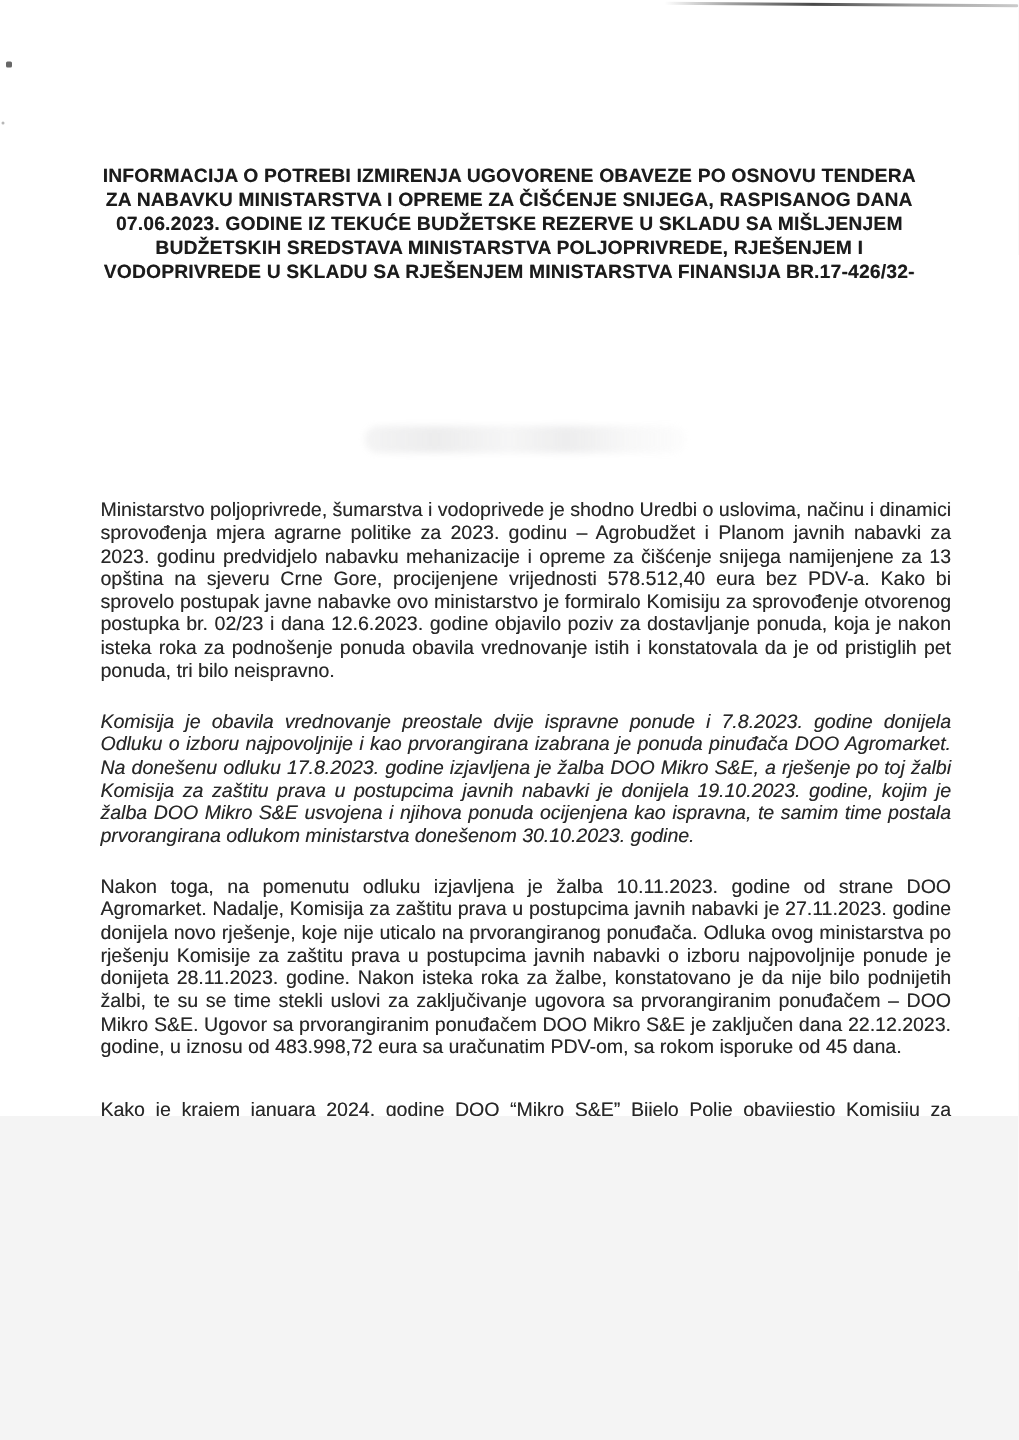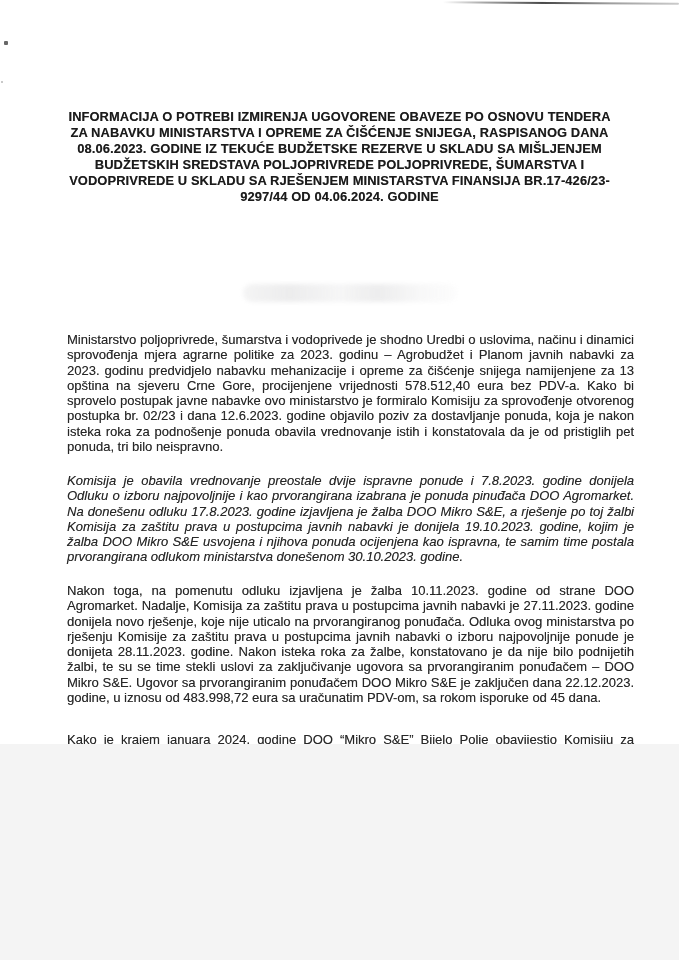--- a/index.html
+++ b/index.html
@@ -103,24 +103,23 @@
 
 <div class="page">
 
   <div class="edge-line"></div>
   <div class="speck speck-1"></div>
   <div class="speck speck-2"></div>
 
   <h1 class="title">
     <span class="title-line">INFORMACIJA O POTREBI IZMIRENJA UGOVORENE OBAVEZE PO OSNOVU TENDERA</span>
     <span class="title-line">ZA NABAVKU MINISTARSTVA I OPREME ZA ČIŠĆENJE SNIJEGA, RASPISANOG DANA</span>
-    <span class="title-line">08.06.2023. GODINE IZ TEKUĆE BUDŽETSKE REZERVE U SKLADU SA MIŠLJENJEM</span>
-    <span class="title-line">BUDŽETSKIH SREDSTAVA POLJOPRIVREDE POLJOPRIVREDE, ŠUMARSTVA I</span>
-    <span class="title-line">VODOPRIVREDE U SKLADU SA RJEŠENJEM MINISTARSTVA FINANSIJA BR.17-426/23-</span>
-    <span class="title-line">9297/44 OD 04.06.2024. GODINE</span>
+    <span class="title-line">07.06.2023. GODINE IZ TEKUĆE BUDŽETSKE REZERVE U SKLADU SA MIŠLJENJEM</span>
+    <span class="title-line">BUDŽETSKIH SREDSTAVA MINISTARSTVA POLJOPRIVREDE, RJEŠENJEM I</span>
+    <span class="title-line">VODOPRIVREDE U SKLADU SA RJEŠENJEM MINISTARSTVA FINANSIJA BR.17-426/32-</span>
   </h1>
 
   <div class="stamp"></div>
 
   <p class="para para-1">Ministarstvo poljoprivrede, šumarstva i vodoprivede je shodno Uredbi o uslovima, načinu i dinamici sprovođenja mjera agrarne politike za 2023. godinu – Agrobudžet i Planom javnih nabavki za 2023. godinu predvidjelo nabavku mehanizacije i opreme za čišćenje snijega namijenjene za 13 opština na sjeveru Crne Gore, procijenjene vrijednosti 578.512,40 eura bez PDV-a. Kako bi sprovelo postupak javne nabavke ovo ministarstvo je formiralo Komisiju za sprovođenje otvorenog postupka br. 02/23 i dana 12.6.2023. godine objavilo poziv za dostavljanje ponuda, koja je nakon isteka roka za podnošenje ponuda obavila vrednovanje istih i konstatovala da je od pristiglih pet ponuda, tri bilo neispravno.</p>
   <p class="para para-2">Komisija je obavila vrednovanje preostale dvije ispravne ponude i 7.8.2023. godine donijela Odluku o izboru najpovoljnije i kao prvorangirana izabrana je ponuda pinuđača DOO Agromarket. Na donešenu odluku 17.8.2023. godine izjavljena je žalba DOO Mikro S&amp;E, a rješenje po toj žalbi Komisija za zaštitu prava u postupcima javnih nabavki je donijela 19.10.2023. godine, kojim je žalba DOO Mikro S&amp;E usvojena i njihova ponuda ocijenjena kao ispravna, te samim time postala prvorangirana odlukom ministarstva donešenom 30.10.2023. godine.</p>
   <p class="para para-3">Nakon toga, na pomenutu odluku izjavljena je žalba 10.11.2023. godine od strane DOO Agromarket. Nadalje, Komisija za zaštitu prava u postupcima javnih nabavki je 27.11.2023. godine donijela novo rješenje, koje nije uticalo na prvorangiranog ponuđača. Odluka ovog ministarstva po rješenju Komisije za zaštitu prava u postupcima javnih nabavki o izboru najpovoljnije ponude je donijeta 28.11.2023. godine. Nakon isteka roka za žalbe, konstatovano je da nije bilo podnijetih žalbi, te su se time stekli uslovi za zaključivanje ugovora sa prvorangiranim ponuđačem – DOO Mikro S&amp;E. Ugovor sa prvorangiranim ponuđačem DOO Mikro S&amp;E je zaključen dana 22.12.2023. godine, u iznosu od 483.998,72 eura sa uračunatim PDV-om, sa rokom isporuke od 45 dana.</p>
   <p class="para para-4">Kako je krajem januara 2024. godine DOO “Mikro S&amp;E” Bijelo Polje obavijestio Komisiju za sprovođenje postupka da su nastale nove okolnosti u vezi sa isporukom 13 traktora – snjegočistača, odnosno da su tri traktora – snjegočistača pristigla, a da će preostalih deset kasniti sa isporukom usljed nepredviđenih okolnosti izazvanih napadima Sjedinjenih Država i Velike Britanije na ciljeve povezane s Hutima u Jemenu, došlo do preusmjeravanja brodskog transporta sa rute kroz „Suecki kanal“ na rutu oko afričkog kontinenta, a što je kao posljedicu izazvalo kašnjenje u isplovljavanju brodova i isporuci preostalih 10 traktora - snjegočistača iz zemlje proizvođača (NR Kina), nametnula se obaveza da se izvrši izmjena Osnovnog ugovora na način</p>
 
 </div>

